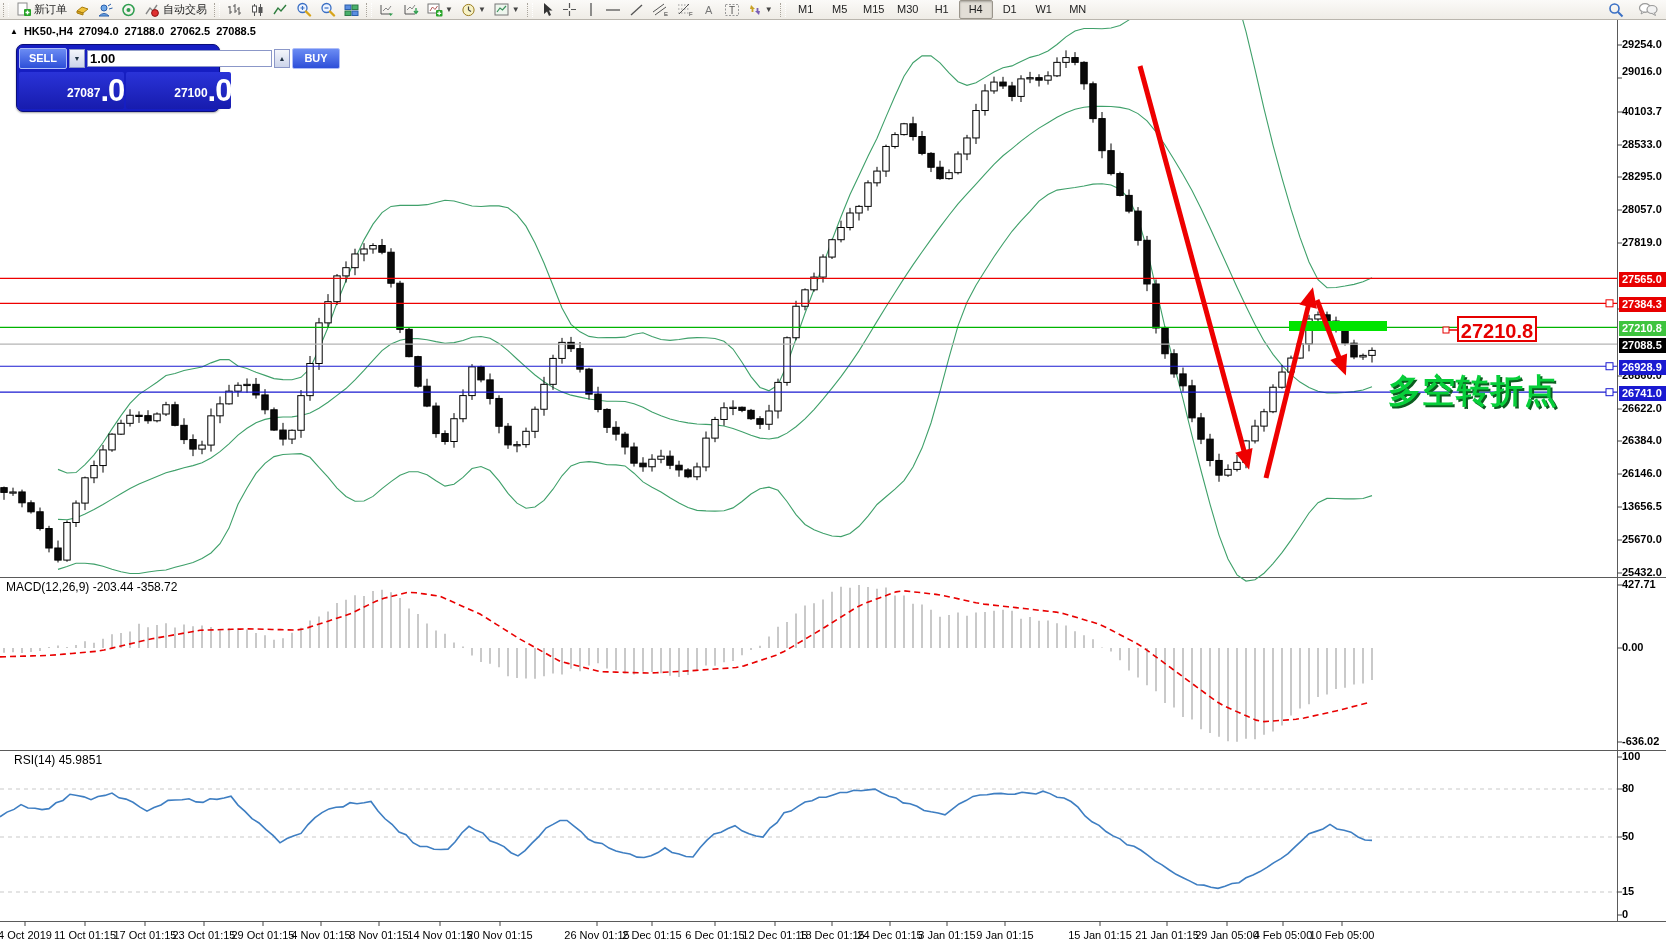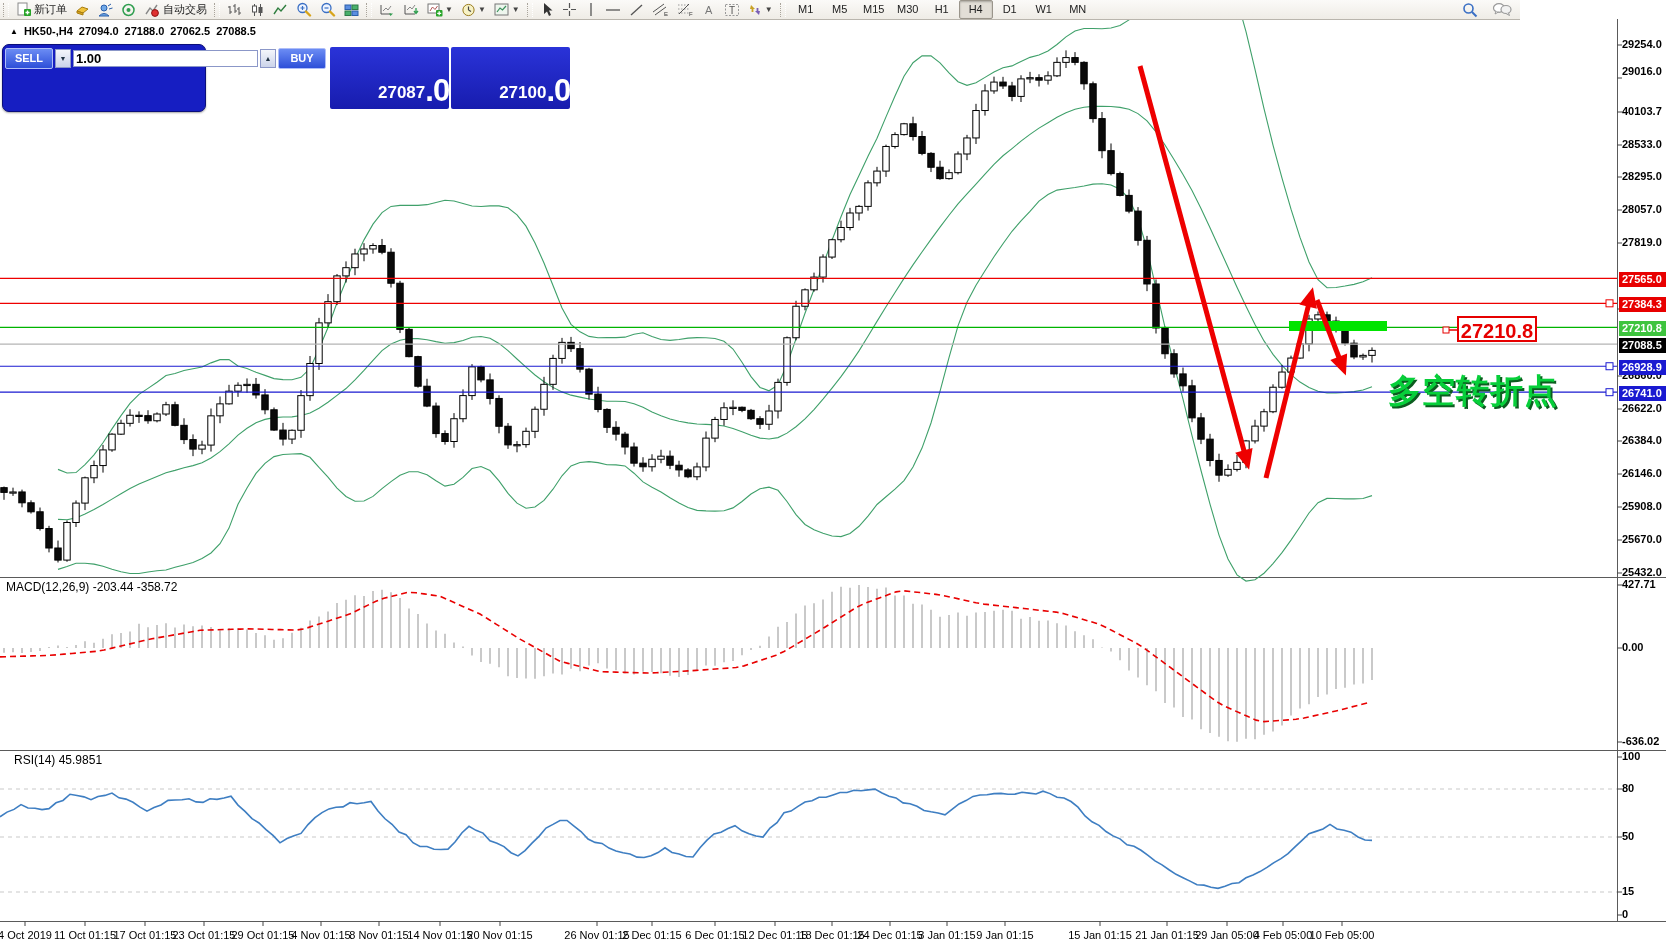--- a/index.html
+++ b/index.html
@@ -1,52 +1,52 @@
 <!DOCTYPE html>
 <html><head>
 <meta charset="utf-8">
 <style>
   html,body{margin:0;padding:0;background:#fff;}
   body{width:1666px;height:946px;overflow:hidden;position:relative;
        font-family:"Liberation Sans","DejaVu Sans",sans-serif;-webkit-font-smoothing:antialiased;}
   
-  #toolbar{position:absolute;left:0;top:0;width:1520px;height:19px;
+  #toolbar{position:absolute;left:0;top:0;width:1666px;height:19px;
     background:linear-gradient(#fbfaf8,#efece6);border-bottom:1px solid #b9b5ad;
     display:flex;align-items:center;font-size:11px;color:#222;z-index:30;}
   .grip{width:4px;height:14px;margin:0 3px;border-left:1px dotted #a9a49b;border-right:1px dotted #fff;}
   .tbtn{display:flex;align-items:center;gap:3px;padding:1px 4px;height:16px;border-radius:2px;cursor:default;}
   .tbtn svg{display:block}
   .caret{font-size:8px;color:#444;margin-left:-1px;}
   .tf{min-width:26px;text-align:center;padding:1px 3px;height:15px;line-height:15px;border:1px solid transparent;border-radius:2px;}
   .tf.active{background:#e2ded6;border:1px solid #9a958b;box-shadow:inset 0 1px 2px rgba(0,0,0,.25);}
   #tb-right{position:absolute;right:8px;top:0;height:19px;display:flex;align-items:center;gap:14px;}
   
   #chartbg{position:absolute;left:0;top:19px;width:1666px;height:927px;background:#fff;}
   #overlay{position:absolute;left:0;top:0;z-index:10;pointer-events:none;}
   .axis-badge{position:absolute;left:1619px;width:56px;height:15px;line-height:15px;color:#fff;
     font-size:11px;font-weight:bold;text-align:left;padding-left:3px;box-sizing:border-box;z-index:21;white-space:nowrap;}
   .axis-num{position:absolute;left:1622px;font-size:11px;font-weight:bold;color:#000;z-index:20;white-space:nowrap;}
   .date-lbl{position:absolute;top:929px;transform:translateX(-50%);font-size:11px;color:#000;z-index:20;white-space:nowrap;}
   
   #symline{position:absolute;left:10px;top:25px;font-size:11px;font-weight:bold;color:#000;z-index:25;display:flex;gap:6px;align-items:center;}
   #collapse{font-size:8px;cursor:default;}
   
-  #trade{position:absolute;left:2px;top:44px;width:202px;height:66px;background:#161ec2;border:1px solid #0a0e7a;
-    border-radius:7px;z-index:25;display:flex;flex-direction:row;box-shadow:0 1px 2px rgba(0,0,0,.35);}
+  #trade{position:absolute;left:16px;top:44px;width:202px;height:66px;background:#161ec2;border:1px solid #0a0e7a;
+    border-radius:7px;z-index:25;display:flex;flex-direction:column;box-shadow:0 1px 2px rgba(0,0,0,.35);}
   #trow1{display:flex;height:23px;align-items:center;padding:2px 2px 0 2px;gap:2px;}
   .obtn{flex:0 0 46px;height:19px;line-height:19px;text-align:center;color:#fff;font-size:11px;font-weight:bold;
     background:linear-gradient(#6b8cf4,#2d4fd8);border:1px solid #aebdf8;border-radius:2px;}
   .spin{flex:0 0 14px;height:17px;background:linear-gradient(#f4f6fb,#ccd4ea);border:1px solid #8b97c8;
     color:#234;font-size:7px;line-height:17px;text-align:center;}
   #vol{flex:1;height:17px;background:#fff;border:1px solid #8b97c8;color:#000;font-size:13px;font-weight:bold;
     padding-right:6px;box-sizing:border-box;font-family:"Liberation Sans",sans-serif;}
   #trow2{display:flex;flex:1;gap:2px;padding:2px;}
   .pcell{flex:1;background:linear-gradient(#2a33d8,#171cae);border-radius:2px;color:#fff;display:flex;
     align-items:flex-end;justify-content:center;padding-bottom:3px;}
-  .pmain{font-size:17px;font-weight:bold;line-height:26px;margin-left:48px;}
+  .pmain{font-size:12px;font-weight:bold;line-height:26px;margin-left:48px;}
   .pbig{font-size:31px;font-weight:bold;line-height:30px;letter-spacing:-1px;}
   
   #priceflag{position:absolute;left:1457px;top:316px;width:80px;height:26px;border:2px solid #e60000;background:#fff;
     color:#e60000;font-size:20px;font-weight:bold;text-align:center;line-height:26px;z-index:22;box-sizing:border-box;}
   #turnpt{position:absolute;left:1388px;top:369px;font-size:33px;font-weight:bold;color:#07cf3a;
     text-shadow:2px 2px 0 #0d5c20;letter-spacing:1px;z-index:22;white-space:nowrap;}
   .panel-lbl{position:absolute;font-size:12px;color:#000;z-index:20;white-space:nowrap;}
 </style>
 </head>
 <body>
@@ -855,21 +855,21 @@
     <div class="axis-num" style="top: 105px;">40103.7</div>
     <div class="axis-num" style="top: 138px;">28533.0</div>
     <div class="axis-num" style="top: 170px;">28295.0</div>
     <div class="axis-num" style="top: 203px;">28057.0</div>
     <div class="axis-num" style="top: 236px;">27819.0</div>
     <div class="axis-num" style="top: 302px;">27343.0</div>
     <div class="axis-num" style="top: 369px;">26860.0</div>
     <div class="axis-num" style="top: 402px;">26622.0</div>
     <div class="axis-num" style="top: 434px;">26384.0</div>
     <div class="axis-num" style="top: 467px;">26146.0</div>
-    <div class="axis-num" style="top: 500px;">25908.0</div>
+    <div class="axis-num" style="top: 500px;">13656.5</div>
     <div class="axis-num" style="top: 533px;">25670.0</div>
     <div class="axis-num" style="top: 566px;">25432.0</div>
     <div class="axis-badge" style="top: 271.5px; background: rgb(232, 0, 0);">27565.0</div>
     <div class="axis-badge" style="top: 296.5px; background: rgb(232, 0, 0);">27384.3</div>
     <div class="axis-badge" style="top: 320.5px; background: rgb(62, 196, 62);">27210.8</div>
     <div class="axis-badge" style="top: 337.5px; background: rgb(0, 0, 0);">27088.5</div>
     <div class="axis-badge" style="top: 359.5px; background: rgb(26, 26, 209);">26928.9</div>
     <div class="axis-badge" style="top: 385.5px; background: rgb(26, 26, 209);">26741.0</div>
     <div class="axis-num" style="top: 578px;">427.71</div>
     <div class="axis-num" style="top: 641px;">0.00</div>

